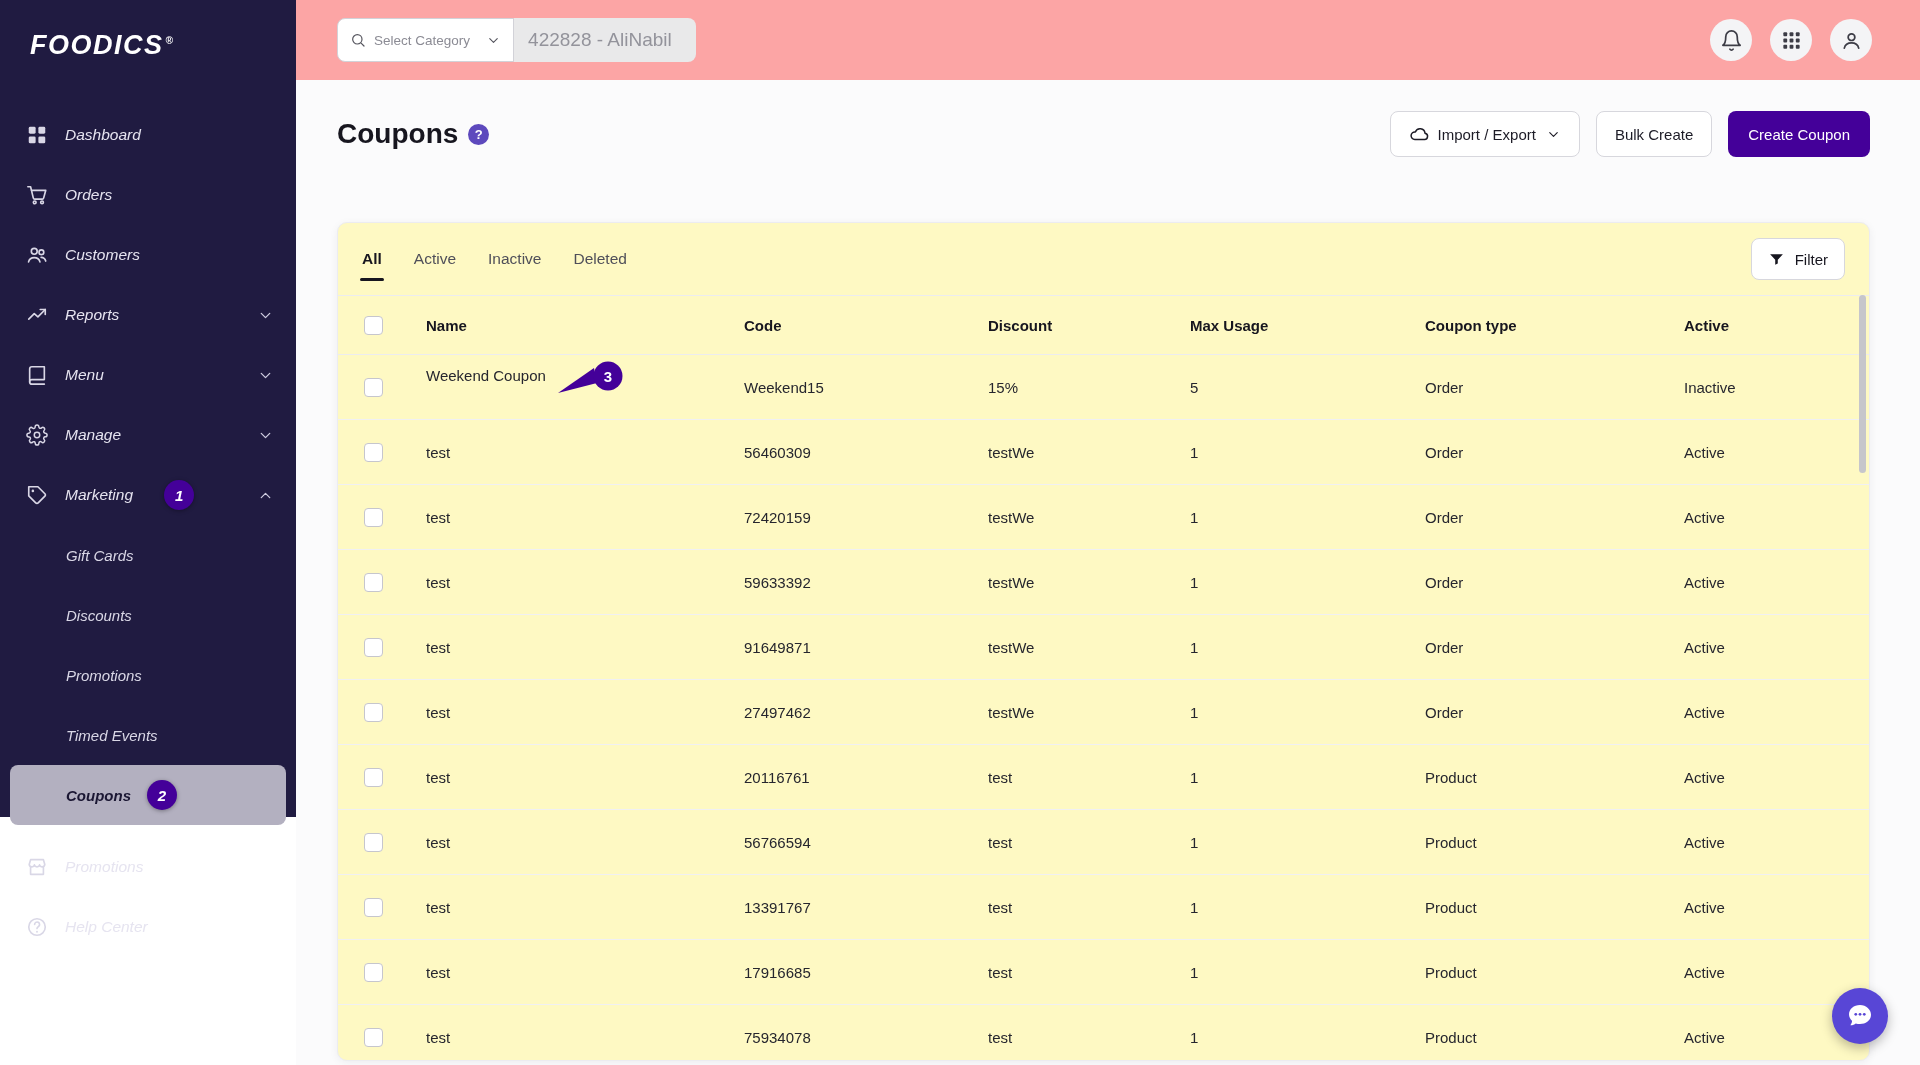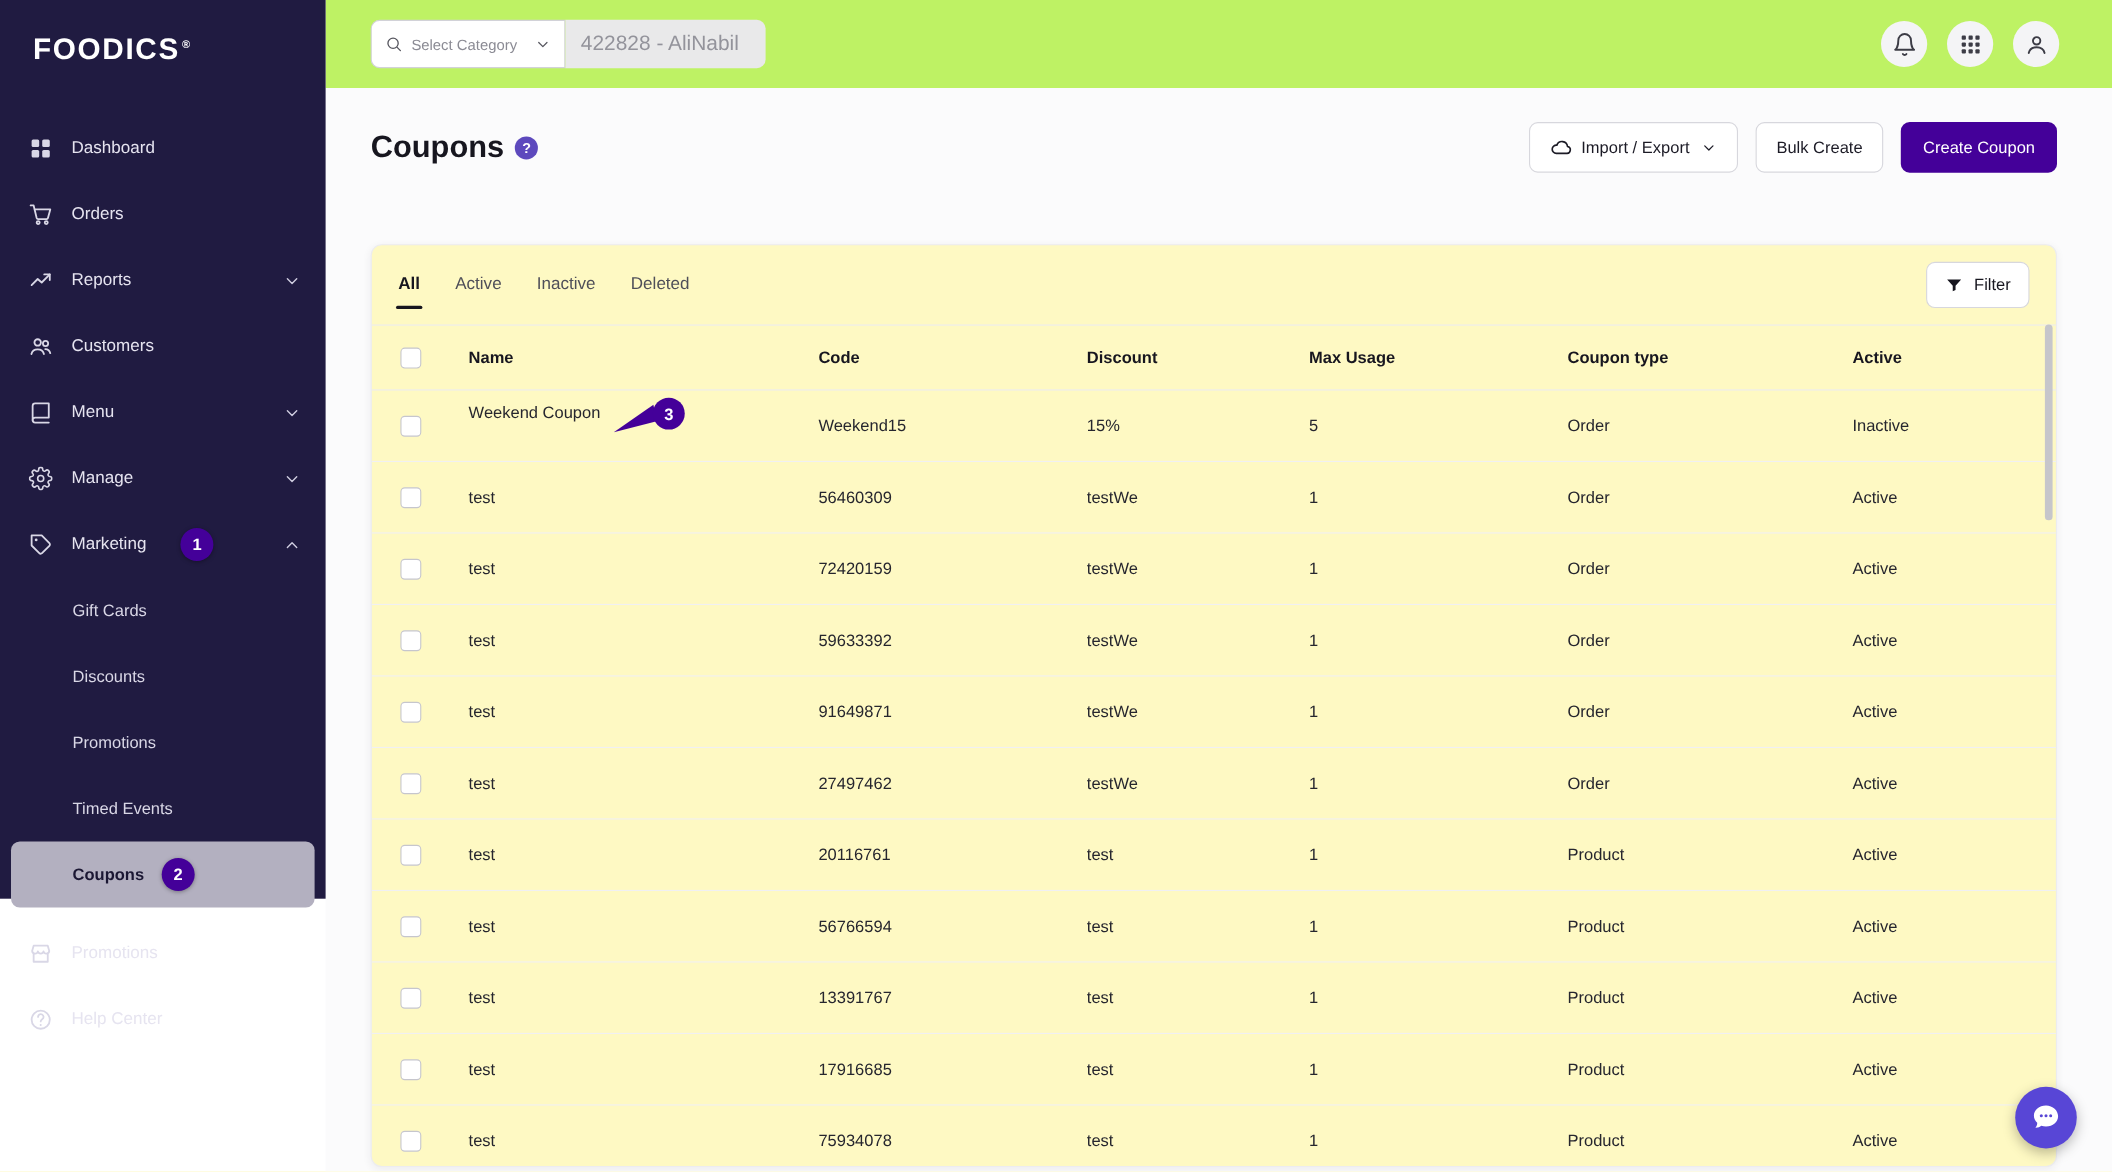--- a/index.html
+++ b/index.html
@@ -3,38 +3,38 @@
 <meta charset="utf-8">
 <style>
   * { box-sizing: border-box; }
   html,body { margin:0; padding:0; }
   body {
     width:1920px; height:1065px; overflow:hidden; position:relative;
     font-family:"Liberation Sans", sans-serif; background:#ffffff; color:#17161f;
   }
 
   
-  .sidebar { position:absolute; left:0; top:0; width:296px; height:817px; background:#201b41; color:#e8e6f2; z-index:5; }
+  .sidebar { position:absolute; left:0; top:0; width:296px; height:817px; background:#201b41; color:#e8e6f2; z-index:5;font-style:italic; }
   .logo { padding:30px 0 0 30px; font-size:27px; font-weight:bold; letter-spacing:1.5px; color:#ffffff; cursor:pointer; }
   .logo .reg { font-size:10px; margin-left:2px; vertical-align:super; }
   .nav { margin-top:44px; }
   .nav-item { height:60px; display:flex; align-items:center; padding:0 22px 0 26px; gap:17px; font-size:15.5px; color:#e6e4f0; cursor:pointer; }
   .nav-icon { width:22px; height:22px; flex:none; color:#d9d7e6; }
   .nav-icon svg, .nav-chevron svg, .sicon svg, .chev svg, .aicon svg, .bicon svg, .bchev svg, .ficon svg, .cicon svg { width:100%; height:100%; display:block; }
   .nav-chevron { width:17px; height:17px; margin-left:auto; color:#cfcde0; flex:none; }
   .nav-label { white-space:nowrap; }
   .step-badge { width:30px; height:30px; flex:none; border-radius:50%; background:#440099; color:#fff; font-weight:bold; font-size:15px;
     display:flex; align-items:center; justify-content:center; margin-left:14px; box-shadow:0 1px 4px rgba(0,0,0,.35); }
   .sub-item { height:60px; display:flex; align-items:center; padding-left:66px; font-size:15px; color:#d9d7e6; cursor:pointer; }
   .sub-item.selected { background:#b3b0c0; color:#1b1733; font-weight:bold; border-radius:8px; margin:0 10px; padding-left:56px; }
   .sub-item .step-badge { margin-left:16px; }
   .gap-top { margin-top:12px; }
 
   
-  .topbar { position:absolute; left:296px; top:0; right:0; height:80px; background:#bef264; display:flex; align-items:center; padding:0 48px 0 41px; z-index:4; }
+  .topbar { position:absolute; left:296px; top:0; right:0; height:80px; background:#fca5a5; display:flex; align-items:center; padding:0 48px 0 41px; z-index:4; }
   .search-group { display:flex; align-items:center; }
   .category-select { height:44px; border:1px solid #d2d2d8; border-radius:8px 0 0 8px; display:flex; align-items:center; gap:8px;
     padding:0 12px; color:#8b8b94; font-size:13.5px; background:#fff; cursor:pointer; white-space:nowrap; }
   .sicon { width:16px; height:16px; color:#55555e; }
   .chev { width:15px; height:15px; color:#55555e; margin-left:8px; }
   .account-input { height:44px; width:182px; background:#e9e9ea; border:none; outline:none; border-radius:0 8px 8px 0;
     color:#93939b; font-size:19px; padding:0 14px; font-family:inherit; }
   .topbar-actions { margin-left:auto; display:flex; align-items:center; gap:18px; }
   .action-btn { width:42px; height:42px; border-radius:50%; display:flex; align-items:center; justify-content:center; color:#3c3c46; cursor:pointer; background:#f4f4f6; }
   .aicon { width:23px; height:23px; }
@@ -103,41 +103,41 @@
             <circle cx="9.5" cy="20" r="1.5"></circle>
             <circle cx="17.5" cy="20" r="1.5"></circle>
             <path d="M2 3h3l3 12.4a1.5 1.5 0 0 0 1.5 1.1h8.3a1.5 1.5 0 0 0 1.4-1.1L21.5 7H5.8"></path>
           </svg>
         </span>
         <span class="nav-label">Orders</span>
       </div>
       <div class="nav-item">
         <span class="nav-icon">
           <svg viewBox="0 0 24 24" fill="none" stroke="currentColor" stroke-width="1.8" stroke-linecap="round" stroke-linejoin="round">
-            <polyline points="3 16.5 9 10.5 13 14 21 6"></polyline>
-            <polyline points="15.5 6 21 6 21 11.5"></polyline>
-          </svg>
-        </span>
-        <span class="nav-label">Reports</span>
-        <span class="nav-chevron">
-          <svg viewBox="0 0 24 24" fill="none" stroke="currentColor" stroke-width="1.8" stroke-linecap="round" stroke-linejoin="round">
-            <polyline points="6 9 12 15 18 9"></polyline>
-          </svg>
-        </span>
-      </div>
-      <div class="nav-item">
-        <span class="nav-icon">
-          <svg viewBox="0 0 24 24" fill="none" stroke="currentColor" stroke-width="1.8" stroke-linecap="round" stroke-linejoin="round">
             <circle cx="9" cy="8" r="3.2"></circle>
             <path d="M2.8 19.5c.7-3 3.1-4.7 6.2-4.7s5.5 1.7 6.2 4.7"></path>
             <circle cx="16.8" cy="9" r="2.6"></circle>
             <path d="M16.5 14.6c2.6.1 4.4 1.6 5 4"></path>
           </svg>
         </span>
         <span class="nav-label">Customers</span>
+      </div>
+      <div class="nav-item">
+        <span class="nav-icon">
+          <svg viewBox="0 0 24 24" fill="none" stroke="currentColor" stroke-width="1.8" stroke-linecap="round" stroke-linejoin="round">
+            <polyline points="3 16.5 9 10.5 13 14 21 6"></polyline>
+            <polyline points="15.5 6 21 6 21 11.5"></polyline>
+          </svg>
+        </span>
+        <span class="nav-label">Reports</span>
+        <span class="nav-chevron">
+          <svg viewBox="0 0 24 24" fill="none" stroke="currentColor" stroke-width="1.8" stroke-linecap="round" stroke-linejoin="round">
+            <polyline points="6 9 12 15 18 9"></polyline>
+          </svg>
+        </span>
       </div>
       <div class="nav-item">
         <span class="nav-icon">
           <svg viewBox="0 0 24 24" fill="none" stroke="currentColor" stroke-width="1.8" stroke-linecap="round" stroke-linejoin="round">
             <path d="M4 19.5A2.5 2.5 0 0 1 6.5 17H20V3H6.5A2.5 2.5 0 0 0 4 5.5v14z"></path>
             <path d="M4 19.5A2.5 2.5 0 0 0 6.5 22H20"></path>
           </svg>
         </span>
         <span class="nav-label">Menu</span>
         <span class="nav-chevron">

